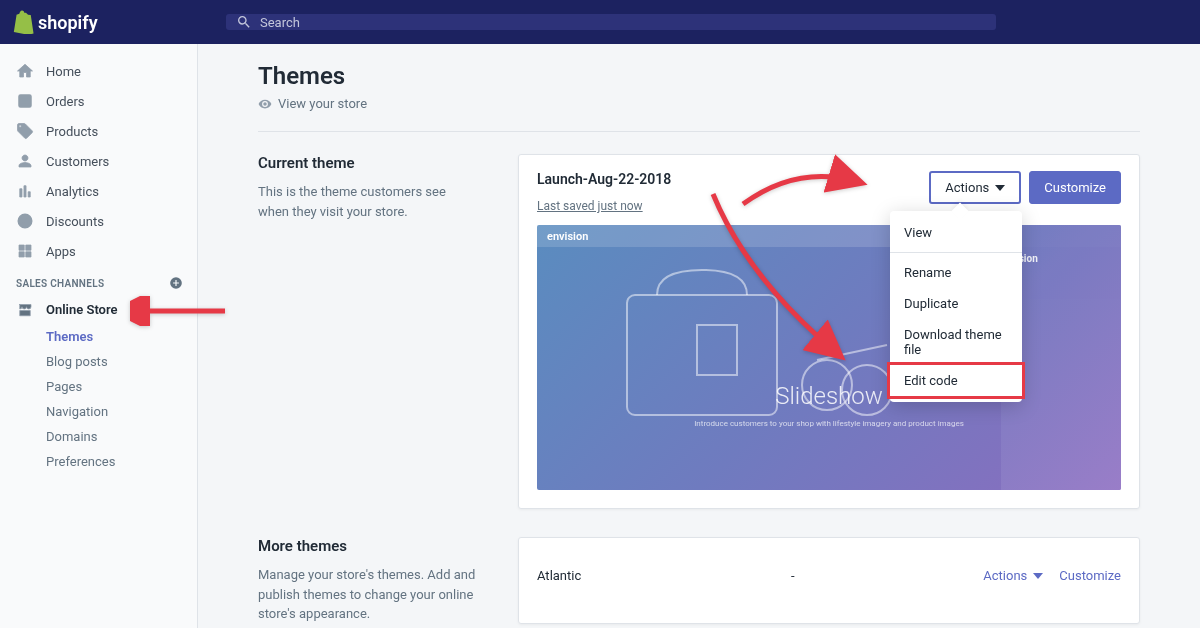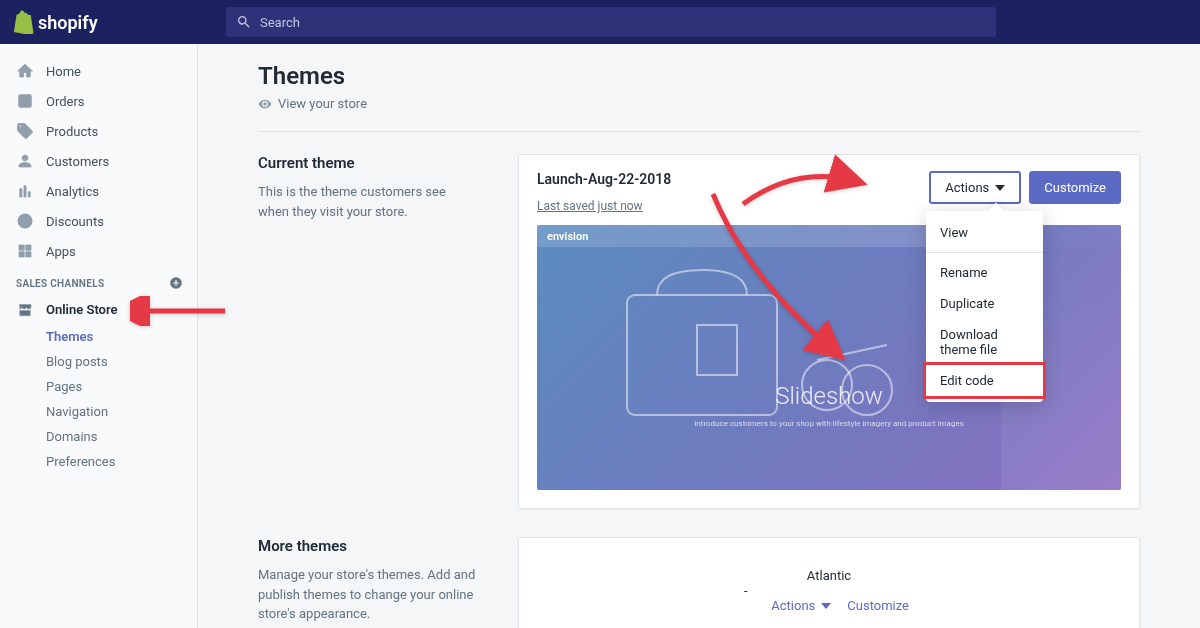--- a/index.html
+++ b/index.html
@@ -3,21 +3,21 @@
   <meta charset="utf-8">
   <style>
     * { margin: 0; padding: 0; box-sizing: border-box; font-family: -apple-system, BlinkMacSystemFont, "Segoe UI", Roboto, sans-serif; }
     body { background: #f4f6f8; width: 1200px; height: 628px; overflow: hidden; }
     
     .topbar { background: #1c2260; height: 44px; display: flex; align-items: center; padding: 0 8px; }
     .logo-area { display: flex; align-items: flex-end; width: 190px; padding-left: 4px; }
     .shopify-logo { display: flex; align-items: center; gap: 4px; color: white; font-size: 18px; font-weight: 600; }
     .shopify-bag { width: 22px; height: 24px; display: inline-block; }
     .search-wrap { flex: 1; display: flex; align-items: center; padding: 0 28px; }
-    .search-box { background: #2d3279; border-radius: 3px; display: flex; align-items: center; width: 100%; max-width: 770px; height: 30px; padding: 0 10px; }
+    .search-box { background: #2d3279; border-radius: 3px; display: flex; align-items: center; width: 100%; max-width: 770px; height: 16px; padding: 0 10px; }
     .search-box svg { width: 16px; height: 16px; fill: #c3c6db; margin-right: 8px; }
     .search-box input { background: transparent; border: none; color: #c3c6db; font-size: 13px; outline: none; flex: 1; }
     .search-box input::placeholder { color: #c3c6db; }
     .user-area { display: flex; align-items: center; gap: 10px; padding-right: 16px; border-left: 1px solid #2d3279; padding-left: 16px; height: 100%; }
     .avatar { width: 26px; height: 26px; border-radius: 50%; background: #5a8ae6; display: flex; align-items: center; justify-content: center; }
     .avatar svg { width: 18px; height: 18px; fill: white; }
     .user-text { color: white; font-size: 12px; line-height: 1.2; }
     .user-text .sub { color: #a8abc7; font-size: 11px; }
     
     .layout { display: flex; height: 584px; }
@@ -47,41 +47,41 @@
     
     .theme-header { display: flex; justify-content: space-between; align-items: flex-start; padding: 16px 18px 12px 18px; }
     .theme-name { font-size: 14px; font-weight: 600; color: #212b36; }
     .theme-saved { font-size: 12px; color: #637381; margin-top: 12px; text-decoration: underline; }
     .theme-buttons { display: flex; gap: 8px; position: relative; }
     .btn { border-radius: 3px; font-size: 13px; padding: 7px 14px; cursor: pointer; display: flex; align-items: center; gap: 6px; }
     .btn-actions { background: white; border: 2px solid #5c6ac4; color: #212b36; }
     .btn-actions svg { width: 10px; height: 10px; fill: #212b36; }
     .btn-customize { background: #5c6ac4; border: 1px solid #5c6ac4; color: white; }
     
-    .dropdown { position: absolute; top: 40px; right: 78px; background: white; border-radius: 4px; box-shadow: 0 4px 20px rgba(0,0,0,0.18); width: 117px; z-index: 20; padding: 6px 0; }
+    .dropdown { position: absolute; top: 40px; right: 99px; background: white; border-radius: 4px; box-shadow: 0 4px 20px rgba(0,0,0,0.18); width: 132px; z-index: 20; padding: 6px 0; }
     .dropdown::before { content: ''; position: absolute; top: -6px; left: 64px; width: 12px; height: 12px; background: white; transform: rotate(45deg); box-shadow: -2px -2px 4px rgba(0,0,0,0.05); }
     .dropdown-item { padding: 8px 14px; font-size: 13px; color: #212b36; cursor: pointer; }
     .dropdown-divider { height: 1px; background: #dfe3e8; margin: 4px 0; }
     .dropdown-item.highlight { border: 3px solid #e63946; margin: -3px; position: relative; }
     
     .theme-preview { height: 265px; background: linear-gradient(135deg, #5a8cbf 0%, #6f7bbf 50%, #8a6dbf 100%); margin: 0 18px 18px 18px; position: relative; overflow: hidden; border-radius: 2px; }
     .preview-header { height: 22px; background: rgba(255,255,255,0.15); display: flex; align-items: center; padding: 0 10px; }
     .preview-logo { color: white; font-size: 11px; font-weight: 600; }
     .preview-bag { position: absolute; top: 40px; left: 30px; width: 340px; height: 190px; }
     .slideshow-text { position: absolute; bottom: 80px; left: 50%; transform: translateX(-50%); color: rgba(255,255,255,0.85); font-size: 24px; font-weight: 300; }
     .slideshow-sub { position: absolute; bottom: 62px; left: 50%; transform: translateX(-50%); color: rgba(255,255,255,0.7); font-size: 8px; }
     .side-preview { position: absolute; right: 0; top: 0; width: 120px; height: 100%; background: linear-gradient(135deg, #6f7bbf 0%, #9b7fc9 100%); opacity: 0.9; }
     .side-preview .mini-logo { color: white; font-size: 10px; font-weight: 700; padding: 28px 10px 0 10px; }
     
     .more-themes-card { background: white; border: 1px solid #dfe3e8; border-radius: 3px; padding: 18px; box-shadow: 0 1px 3px rgba(0,0,0,0.05); }
     .table-head { display: flex; font-size: 13px; font-weight: 600; color: #212b36; padding-bottom: 12px; }
     .col-name { flex: 1; }
     .col-saved { width: 170px; }
     .col-actions { width: 160px; text-align: right; }
-    .table-row { display: flex; font-size: 13px; color: #212b36; padding-top: 12px; align-items: center; flex-direction: column; }
+    .table-row { display: flex; font-size: 13px; color: #212b36; padding-top: 12px; align-items: center; }
     .link { color: #5c6ac4; cursor: pointer; }
     .row-actions { display: flex; gap: 6px; align-items: center; justify-content: flex-end; width: 160px; }
     .row-actions svg { width: 10px; height: 10px; fill: #5c6ac4; }
     
     .arrow { position: absolute; z-index: 30; }
     .arrow svg { filter: drop-shadow(0 1px 2px rgba(0,0,0,0.2)); }
   </style>
 </head>
 <body>
 

